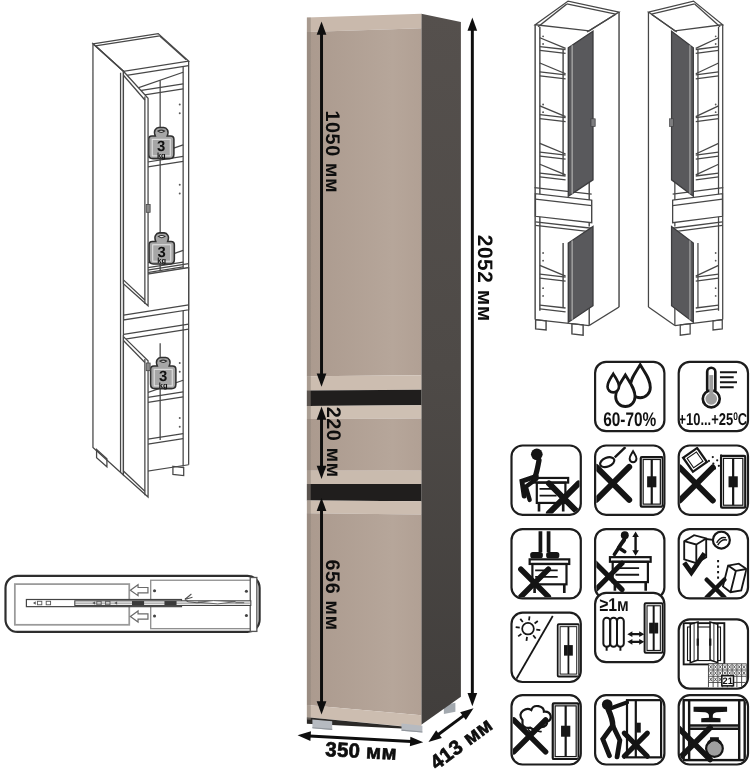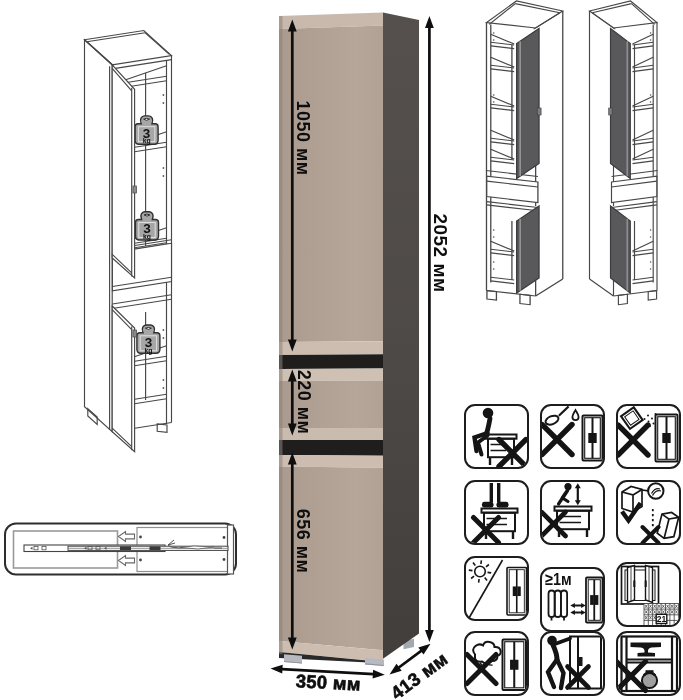--- a/index.html
+++ b/index.html
@@ -337,21 +337,40 @@
 <polygon points="610.5,28.5 630.3,43.5 630.3,178.5 610.5,163.5" fill="#59595c" stroke="#3c3c3e"></polygon>
 <line x1="627.2" y1="41.2" x2="627.2" y2="176.2" stroke="#9a9a9a" stroke-width="1.3"></line>
 <rect x="608.7" y="108" width="3.4" height="7" fill="#7d7d7f" stroke="#3c3c3e" stroke-width="0.6"></rect>
 
 <polygon points="610.5,206.0 630.3,221.0 630.3,293.0 610.5,278.0" fill="#59595c" stroke="#3c3c3e"></polygon>
 <line x1="627.2" y1="218.7" x2="627.2" y2="290.7" stroke="#9a9a9a" stroke-width="1.3"></line>
         </g>
       </g>
 </svg>
 
-
+<div class="icon" style="left:539.8px;top:328px"><svg width="61" height="61" viewBox="0 0 61 61">
+        <path d="M40,1.6400000000000041 C44.6,9.46 49.2,14.52 49.2,22.34 A9.2,9.2 0 1 1 30.8,22.34 C30.8,14.52 35.4,9.46 40,1.6400000000000041 Z" fill="#fff" stroke="#161616" stroke-width="2.6"></path>
+        <path d="M26.5,10.96 C30.9,18.439999999999998 35.3,23.28 35.3,30.76 A8.8,8.8 0 1 1 17.7,30.76 C17.7,23.28 22.1,18.439999999999998 26.5,10.96 Z" fill="#fff" stroke="#161616" stroke-width="2.6"></path>
+        <path d="M15.5,9.84 C18.1,14.26 20.7,17.12 20.7,21.54 A5.2,5.2 0 1 1 10.3,21.54 C10.3,17.12 12.9,14.26 15.5,9.84 Z" fill="#fff" stroke="#161616" stroke-width="2.4"></path>
+        <text transform="translate(30.5,57) scale(0.78,1)" font-family="Liberation Sans, sans-serif" font-size="18" font-weight="bold" fill="#111" text-anchor="middle">60-70%</text>
+      </svg></div>
+
+<div class="icon" style="left:616.0px;top:328px"><svg width="61" height="61" viewBox="0 0 61 61">
+        <rect x="24.9" y="4.3" width="7.4" height="24" rx="3.7" fill="#fff" stroke="#161616" stroke-width="2.4"></rect>
+        <circle cx="28.6" cy="32.6" r="7.7" fill="#fff" stroke="#161616" stroke-width="2.4"></circle>
+        <circle cx="28.6" cy="32.6" r="5.3" fill="#9c9c9c"></circle>
+        <rect x="26.8" y="11" width="3.6" height="20" fill="#9c9c9c"></rect>
+        <g stroke="#161616" stroke-width="1.8">
+          <line x1="36.5" y1="8.5" x2="52" y2="8.5"></line>
+          <line x1="36.5" y1="13" x2="49" y2="13"></line>
+          <line x1="36.5" y1="17.5" x2="52" y2="17.5"></line>
+          <line x1="36.5" y1="22" x2="49" y2="22"></line>
+        </g>
+        <text transform="translate(30,56.5) scale(0.76,1)" font-family="Liberation Sans, sans-serif" font-size="15.5" font-weight="bold" fill="#111" text-anchor="middle">+10...+25<tspan font-size="10" dy="-5">0</tspan><tspan font-size="15.5" dy="5">C</tspan></text>
+      </svg></div>
 
 <div class="icon" style="left:463.5px;top:404px"><svg width="61" height="61" viewBox="0 0 61 61">
         <circle cx="22" cy="7" r="5.3" fill="#141414"></circle>
         <g stroke="#141414" fill="none" stroke-linecap="round">
           <path d="M24,12.5 C23,18 22,23 20.5,27.5" stroke-width="4.8"></path>
           <path d="M21.5,27 L8.5,31.5 L10.5,45" stroke-width="4.4"></path>
           <path d="M21.5,29.5 L12,36.5 L15.5,48.5" stroke-width="4"></path>
         </g>
         <g stroke="#161616" stroke-width="2" fill="none">
           <rect x="19.5" y="28.5" width="31" height="4.2"></rect>
@@ -494,21 +513,21 @@
         </g>
         <g stroke="#161616" stroke-width="1.6" fill="none">
           <rect x="41" y="9.5" width="19.5" height="47.5" rx="1"></rect>
           <rect x="43.2" y="11.7" width="15.1" height="43.1" stroke-width="0.8800000000000001"></rect>
           <line x1="50.75" y1="11.7" x2="50.75" y2="54.8"></line>
           <rect x="47.55" y="29.25" width="1.9" height="8" fill="#161616"></rect>
           <rect x="52.05" y="29.25" width="1.9" height="8" fill="#161616"></rect>
         </g>
       </svg></div>
 
-<div class="icon" style="left:539.8px;top:567px"><svg width="61" height="61" viewBox="0 0 61 61">
+<div class="icon" style="left:539.8px;top:538px"><svg width="61" height="61" viewBox="0 0 61 61">
         <text transform="translate(3,15.5) scale(0.85,1)" font-family="Liberation Sans, sans-serif" font-size="17" font-weight="bold" fill="#111">≥1м</text>
         <g stroke="#161616" stroke-width="1.8" fill="none">
           <rect x="6.5" y="21.5" width="6.2" height="26.5" rx="3.1"></rect>
           <rect x="12.7" y="21.5" width="6.2" height="26.5" rx="3.1"></rect>
           <rect x="18.9" y="21.5" width="6.2" height="26.5" rx="3.1"></rect>
           <line x1="9.5" y1="48" x2="9.5" y2="51.5"></line>
           <line x1="22" y1="48" x2="22" y2="51.5"></line>
         </g>
         <line x1="31.5" y1="36.5" x2="40.5" y2="36.5" stroke="#161616" stroke-width="2"></line>
         <path d="M28.3,36.5 l4.6,-2.6 v5.2 z" fill="#161616"></path>

